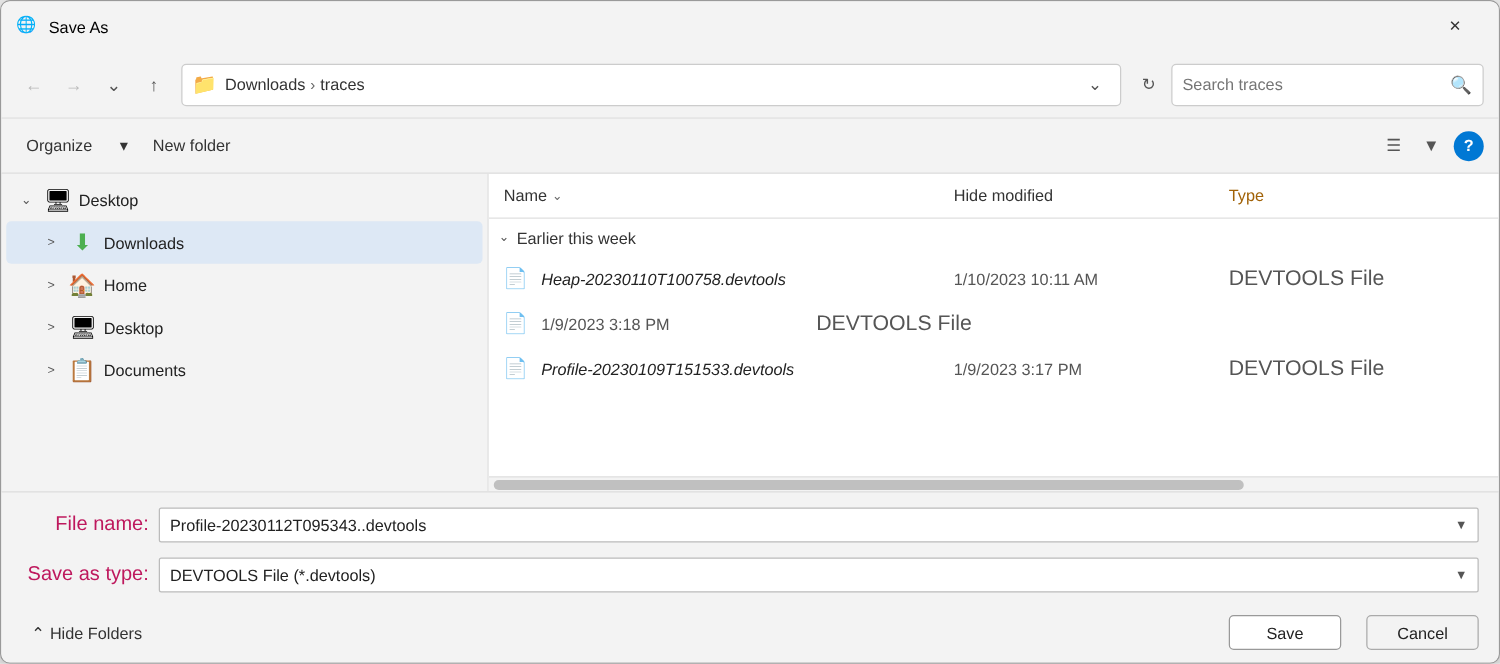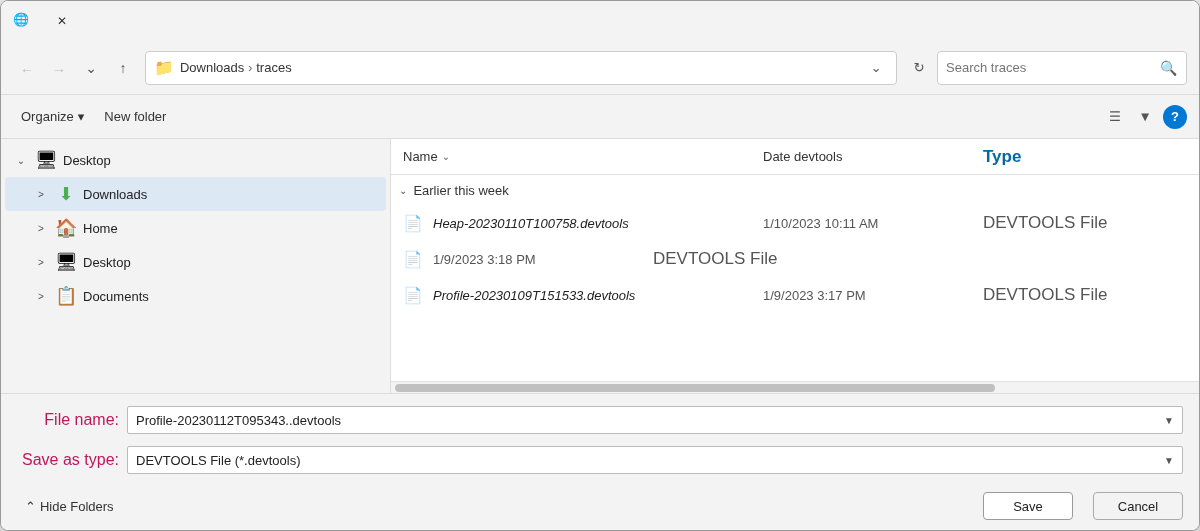--- a/index.html
+++ b/index.html
@@ -169,21 +169,21 @@
       gap: 4px;
       border-bottom: 1px solid #ddd;
     }
     .toolbar-btn {
       height: 30px;
       border: none;
       background: transparent;
       cursor: pointer;
       display: flex;
       align-items: center;
-      gap: 4px;
+      gap: 22px;
       padding: 0 8px;
       border-radius: 4px;
       font-size: 13px;
       color: #333;
     }
     .toolbar-divider {
       flex: 1;
     }
     .view-btns {
       display: flex;
@@ -291,23 +291,23 @@
     }
     .col-date {
       width: 220px;
       font-size: 13px;
       color: #333;
       font-weight: 400;
       cursor: pointer;
     }
     .col-type {
       flex: 1;
-      font-size: 17px;
-      color: #0369a1;
-      font-weight: 700;
+      font-size: 13px;
+      color: #a16207;
+      font-weight: 400;
       cursor: pointer;
     }
     .file-list {
       flex: 1;
       overflow-y: auto;
       padding: 0;
     }
     .group-header {
       height: 30px;
       display: flex;
@@ -448,20 +448,21 @@
       border-color: #999;
     }
   </style>
 </head>
 <body>
 
 <div class="dialog">
 
   <div class="title-bar">
     <span class="title-bar-icon">🌐</span>
+    <span class="title-bar-text">Save As</span>
     <div class="title-bar-controls">
       <button class="title-bar-btn close">✕</button>
     </div>
   </div>
 
   <div class="nav-bar">
     <button class="nav-btn disabled">←</button>
     <button class="nav-btn disabled">→</button>
     <button class="nav-btn">⌄</button>
     <button class="nav-btn">↑</button>
@@ -533,21 +534,21 @@
       </div>
     </div>
 
     <div class="file-area">
       <div class="file-header">
         <div class="col-name">
           <span>Name</span>
           <span class="col-sort-indicator">⌄</span>
         </div>
         <div class="col-date">
-          <span>Date devtools</span>
+          <span>Hide modified</span>
         </div>
         <div class="col-type">
           <span>Type</span>
         </div>
       </div>
       <div class="file-list">
         <div class="group-header">
           <span class="group-toggle">⌄</span>
           <span>Earlier this week</span>
         </div>

